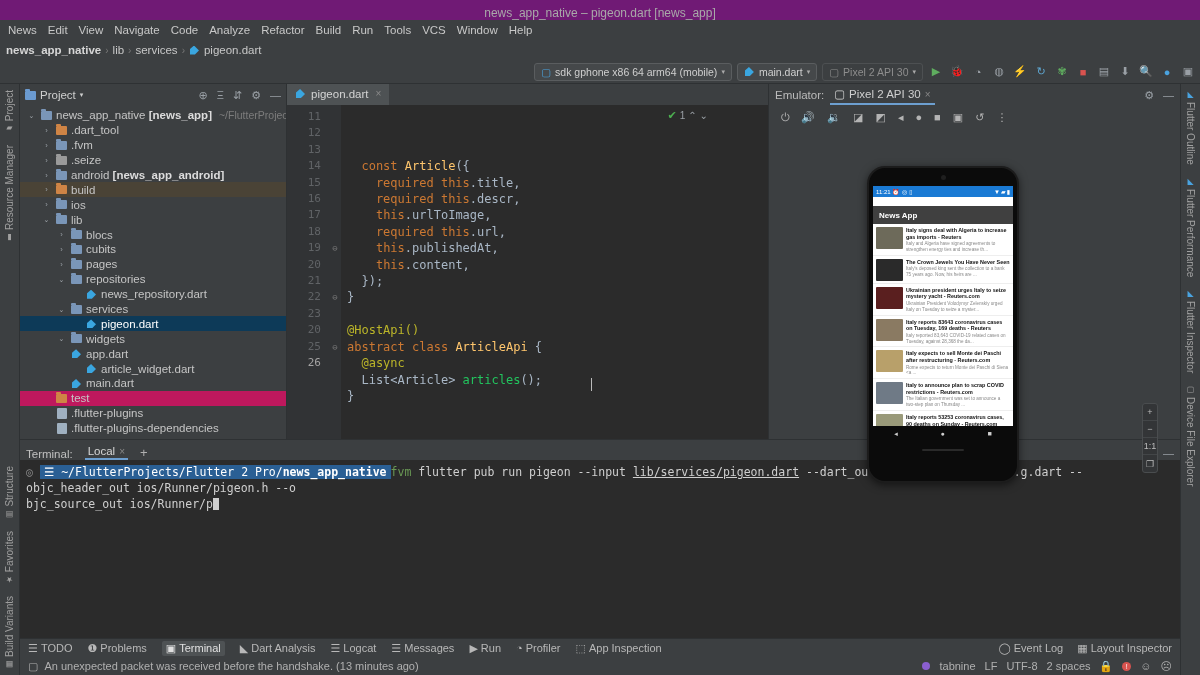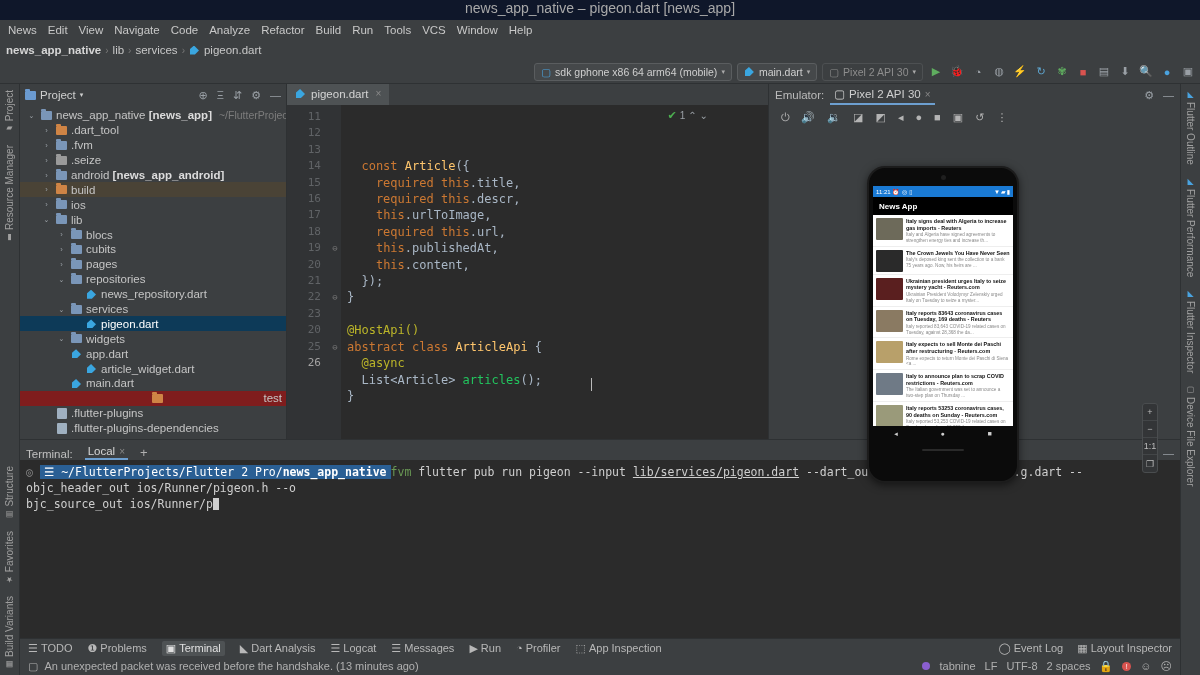--- a/index.html
+++ b/index.html
@@ -8,23 +8,23 @@
     background: #3c3f41;
     font-family: "Liberation Sans", sans-serif;
     font-size: 11px;
     color: #bbbbbb;
     overflow: hidden;
   }
   .app { position: relative; width: 1200px; height: 675px; display: flex; flex-direction: column; }
 
   
   .titlebar {
-    height: 20px; background: #0f172a; color: #a9a9a9;
-    display: flex; align-items: flex-start; justify-content: center;
-    font-size: 14px; flex: none;
+    height: 20px; background: #701a75; color: #a9a9a9;
+    display: flex; align-items: flex-end; justify-content: center;
+    font-size: 12px; flex: none;
   }
 
   
   .menubar {
     height: 20px; background: #3c3f41; display: flex; align-items: center;
     padding-left: 8px; gap: 11px; flex: none; font-size: 11.5px; color: #c8c8c8;
   }
   .menubar span { cursor: default; }
 
   
@@ -98,21 +98,21 @@
     padding-right: 4px; gap: 3px;
   }
   .node .arrow { width: 11px; text-align: center; color: #9aa0a6; font-size: 7.5px; flex: none; }
   .node .ico { width: 13px; flex: none; display: flex; align-items: center; justify-content: center; }
   .node .nm { color: #c5c5c5; }
   .node .nm b { color: #dcdcdc; }
   .node .path { color: #7c7c7c; font-size: 10.5px; margin-left: 4px; }
   .node.sel { background: #0d3a58; }
   .node.sel .nm { color: #ffffff; }
   .node.tan { background: #4a4336; }
-  .node.green { background: #7f1d1d; justify-content: space-between; }
+  .node.green { background: #be185d; }
 
   .fico { width: 11px; height: 9px; border-radius: 1px; position: relative; display: block; }
   .fico:before { content: ""; position: absolute; left: 0; top: -2px; width: 5px; height: 2px; border-radius: 1px 1px 0 0; }
   .f-blue { background: #7a96b8; } .f-blue:before { background: #7a96b8; }
   .f-orange { background: #cf8445; } .f-orange:before { background: #cf8445; }
   .f-gray { background: #9a9a9a; } .f-gray:before { background: #9a9a9a; }
 
   .dartico {
     width: 11px; height: 11px; position: relative; display: block;
   }
@@ -181,22 +181,22 @@
   .screen {
     width: 140px; height: 240px; background: #ffffff; margin-top: 6px; overflow: hidden;
     display: flex; flex-direction: column;
   }
   .and-status {
     height: 11px; background: #1a7ad4; color: #fff; font-size: 6px;
     display: flex; align-items: center; padding: 0 3px; gap: 2px;
   }
   .and-status .rt { margin-left: auto; display: flex; gap: 1px; align-items: center; }
   .and-appbar {
-    height: 18px; background: #000000; color: #fff; display: flex; align-items: center;
-    padding-left: 6px; font-size: 8px; font-weight: bold;
+    height: 18px; background: #404040; color: #fff; display: flex; align-items: center;
+    padding-left: 6px; font-size: 8px; font-weight: bold; margin-top: 9px;
   }
   .feed { flex: 1; background: #fff; overflow: hidden; }
   .art { display: flex; gap: 3px; padding: 3px 3px 2px 3px; border-bottom: 1px solid #eee; }
   .art-thumb { width: 27px; height: 22px; flex: none; border-radius: 1px; }
   .art-txt { flex: 1; min-width: 0; }
   .art-title { font-size: 5.4px; line-height: 6.6px; color: #111; font-weight: bold; }
   .art-desc { font-size: 4.6px; line-height: 5.8px; color: #8a8a8a; margin-top: 1px;
               overflow: hidden; max-height: 11.6px; }
   .navbar { height: 15px; display: flex; align-items: center; justify-content: space-around;
             width: 140px; margin-top: 0; }

